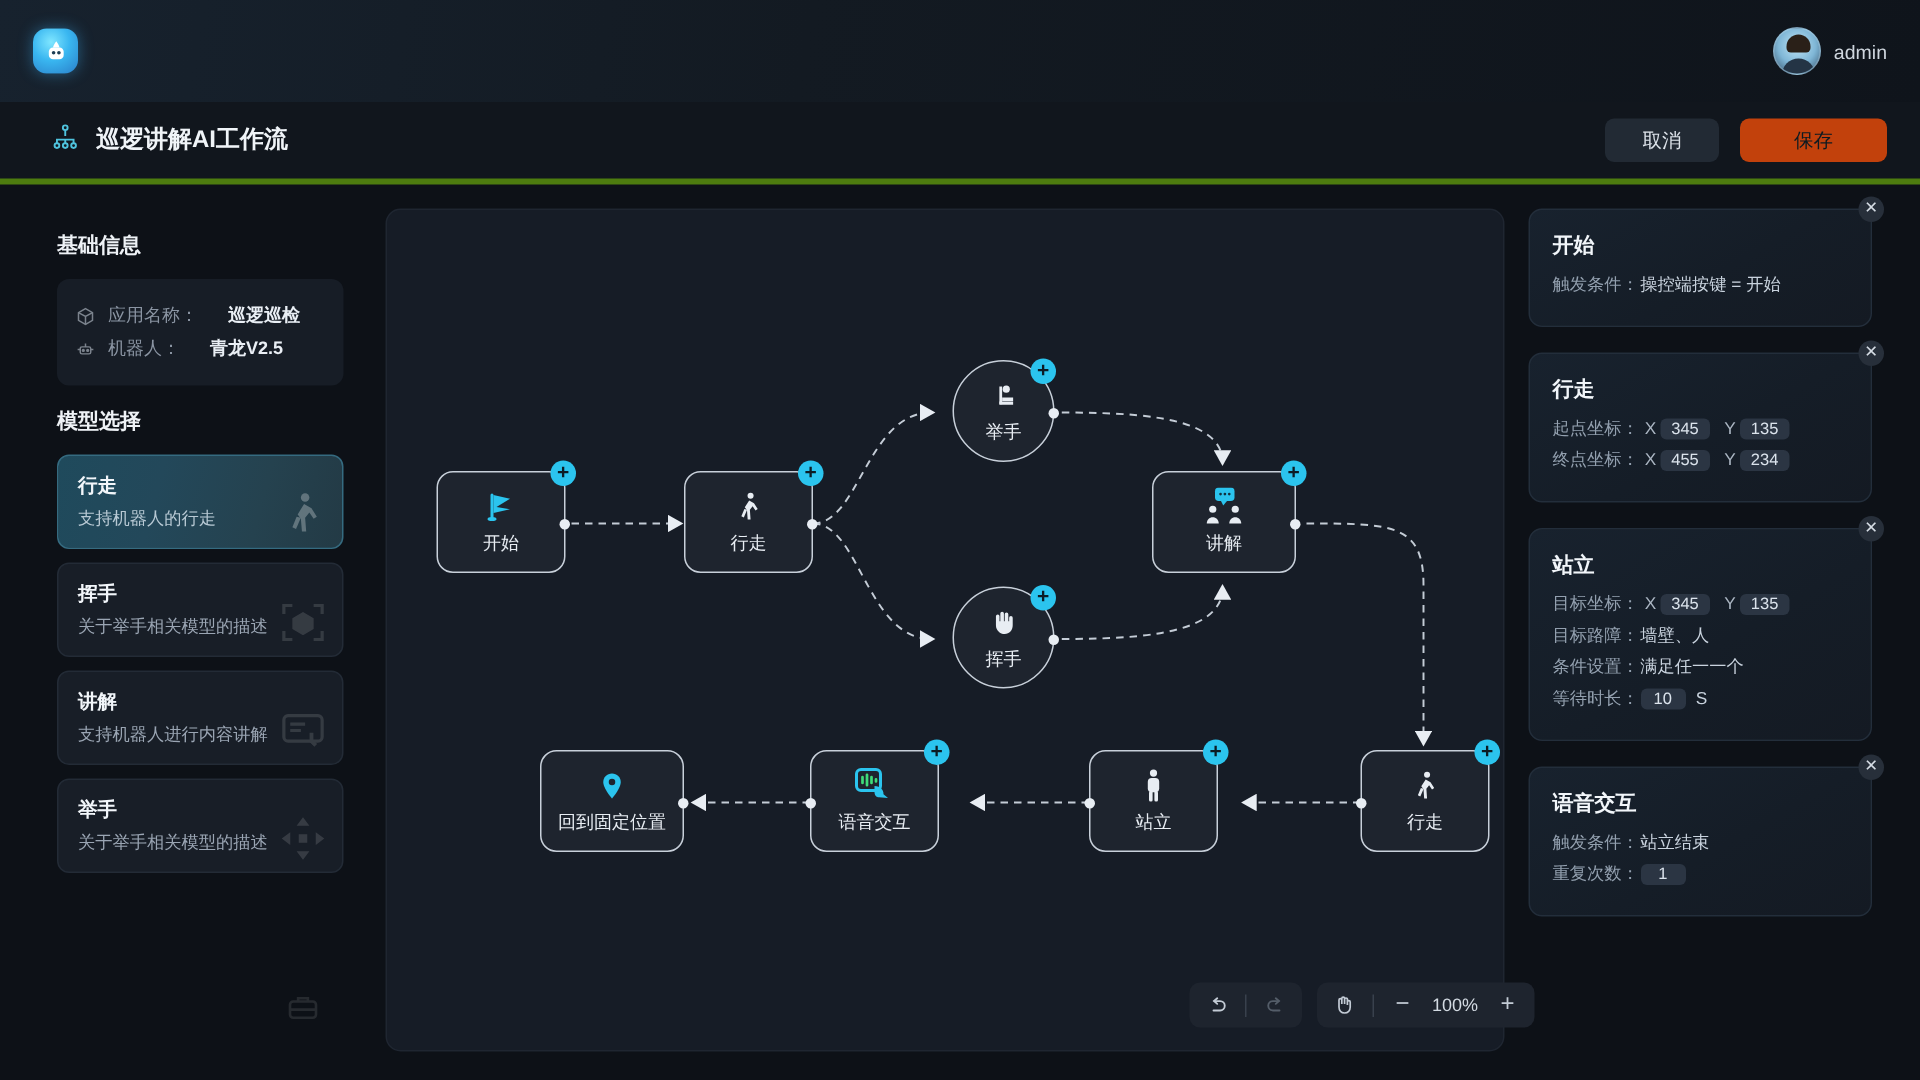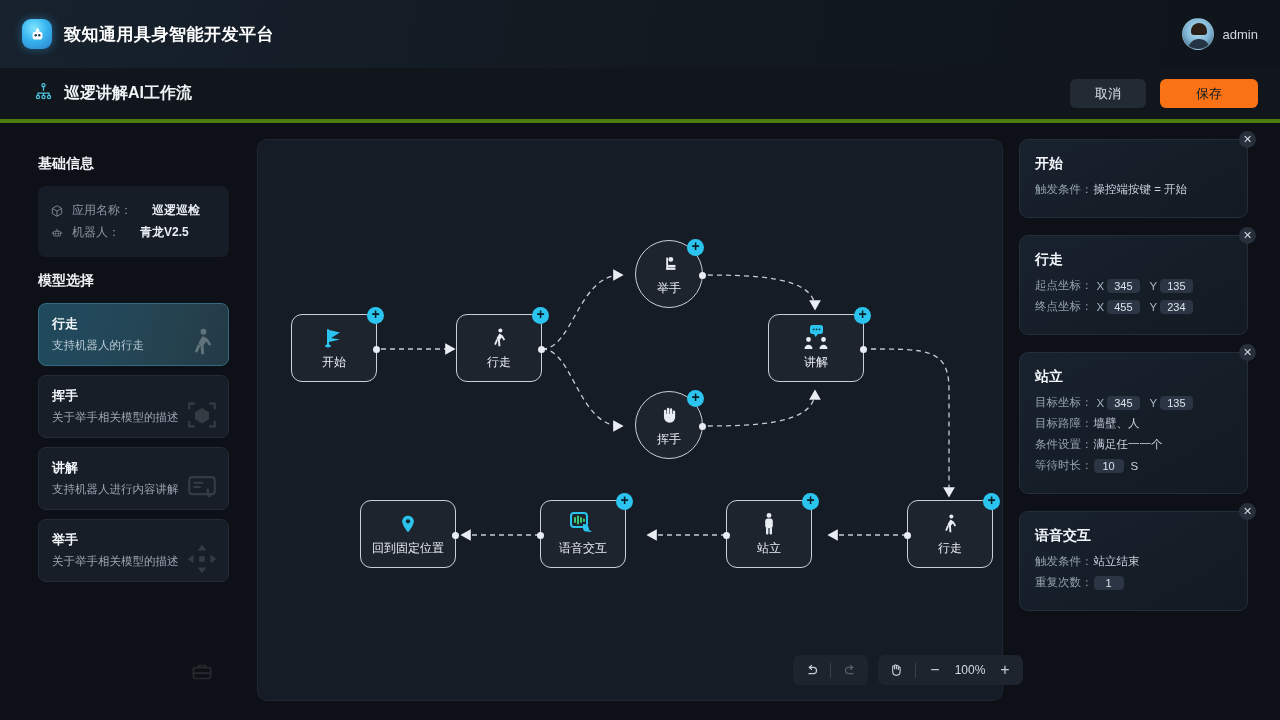--- a/index.html
+++ b/index.html
@@ -56,21 +56,21 @@
   }
   .sub-left { display: flex; align-items: center; gap: 11px; margin-left: 34px; }
   .flow-title { font-size: 16px; font-weight: bold; color: #f0f4f8; }
   .sub-actions { position: absolute; right: 22px; display: flex; gap: 14px; align-items: center; }
   .btn {
     height: 29px; min-width: 76px; border-radius: 6px; font-size: 13px;
     display: flex; align-items: center; justify-content: center; cursor: pointer;
     border: none; font-family: inherit;
   }
   .btn-cancel { background: #222a34; color: #dde3ea; }
-  .btn-save { background: #f97316; color: #0b1a22; font-weight: 500; min-width: 98px; }
+  .btn-save { background: #c2410c; color: #0b1a22; font-weight: 500; min-width: 98px; }
 
   
   .sidebar { position: absolute; left: 24px; top: 139px; width: 219px; }
   .panel {
     background: #12171f; border: 1px solid #1c222c; border-radius: 10px;
     padding: 16px 14px;
   }
   .panel-title { font-size: 14px; font-weight: bold; color: #eef2f6; margin-bottom: 13px; }
   .info-box { background: #171d26; border-radius: 8px; padding: 11px 12px; }
   .info-row { display: flex; align-items: center; gap: 8px; margin: 5px 0; }
@@ -183,21 +183,20 @@
   <div class="topbar">
     <div class="brand">
       <div class="brand-logo">
         <svg width="17" height="17" viewBox="0 0 24 24">
           <rect x="5" y="8" width="14" height="11" rx="4" fill="#ffffff"></rect>
           <circle cx="9.5" cy="13" r="1.7" fill="#1d3d55"></circle>
           <circle cx="14.5" cy="13" r="1.7" fill="#1d3d55"></circle>
           <path d="M12 2c2 3 3 4.5 3 6H9c0-1.5 1-3 3-6z" fill="#ffffff"></path>
         </svg>
       </div>
-      <div class="brand-title">致知通用具身智能开发平台</div>
     </div>
     <div class="user-area">
       <div class="avatar"></div>
       <div class="username">admin</div>
     </div>
   </div>
 
   <div class="subbar">
     <div class="sub-left">
       <span>

